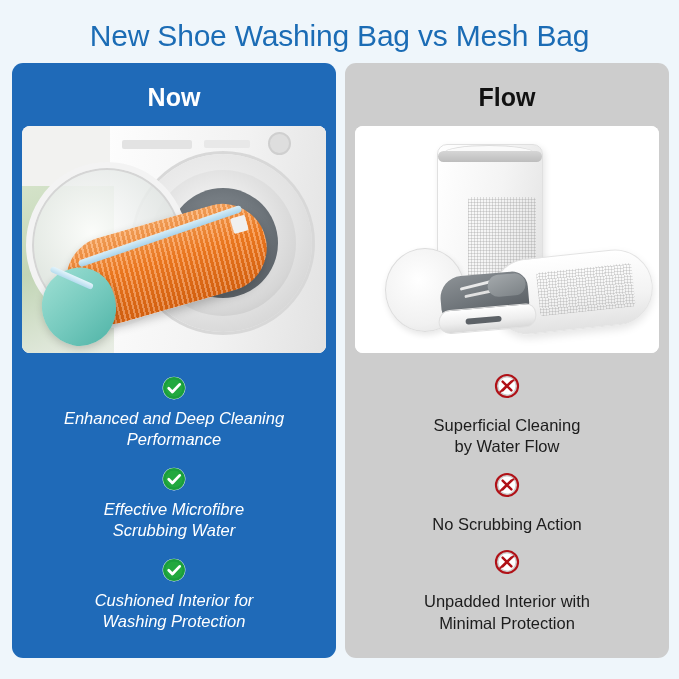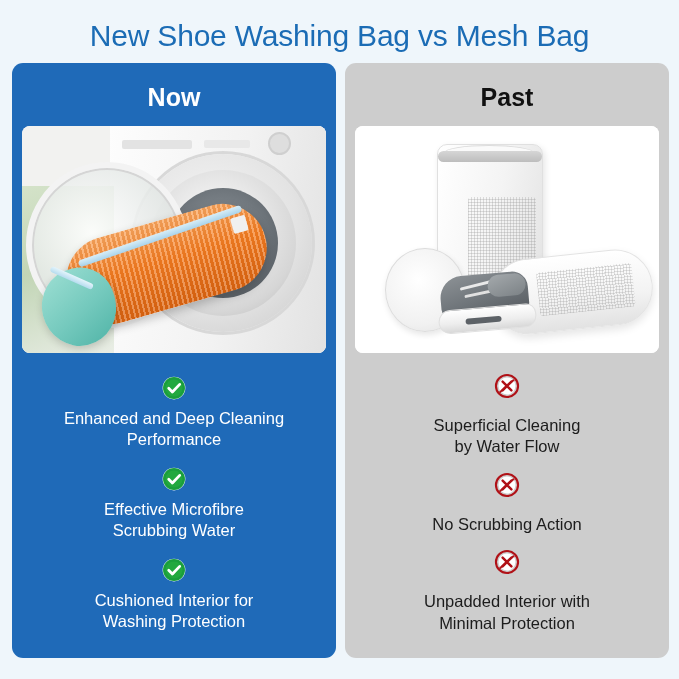--- a/index.html
+++ b/index.html
@@ -242,21 +242,21 @@
     align-items: center;
   }
   .feature-icon { width: 26px; height: 26px; display: block; }
   .feature-text {
     margin-top: 7px;
     text-align: center;
     font-size: 16.5px;
     line-height: 1.28;
     white-space: pre-line;
   }
-  .panel-now .feature-text { color: #ffffff; }
+  .panel-now .feature-text { color: #ffffff; font-style: italic; }
   .panel-past .feature-text { color: #1c1c1c; margin-top: 16px; }
 </style>
 </head>
 <body>
 
 <div class="page">
 
   <div class="page-title">New Shoe Washing Bag vs Mesh Bag</div>
 
   <div class="panels">
@@ -321,21 +321,21 @@
           </svg>
           <div class="feature-text">Cushioned Interior for
 Washing Protection</div>
         </div>
 
       </div>
     </div>
 
     <div class="panel panel-past">
 
-      <div class="panel-header">Past</div>
+      <div class="panel-header">Flow</div>
 
       <div class="photo-card">
         <div class="mesh-scene">
           <div class="mesh-upright">
             <div class="lid"></div>
             <div class="rim"></div>
             <div class="mesh-tex"></div>
           </div>
           <div class="mesh-lying">
             <div class="mesh-tex2"></div>

